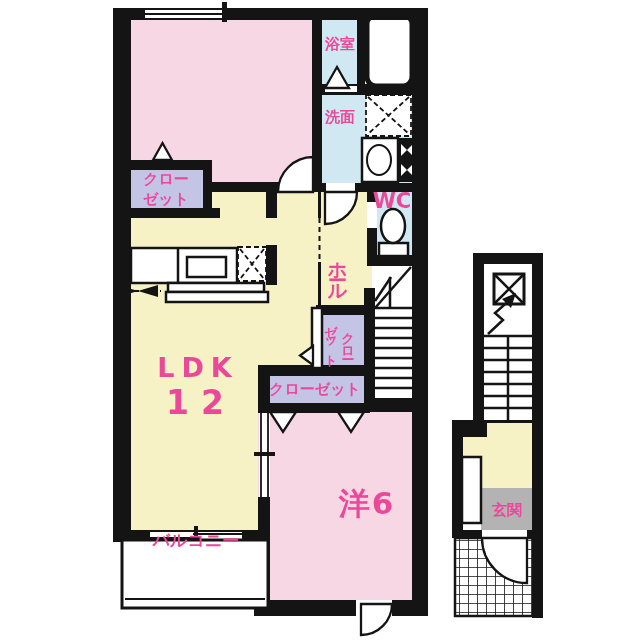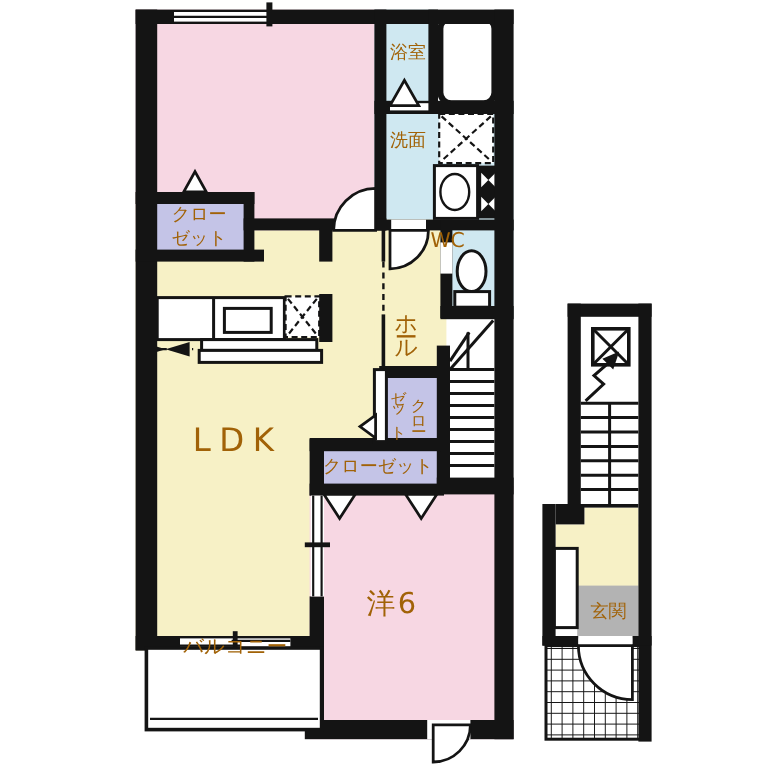--- a/index.html
+++ b/index.html
@@ -1,19 +1,19 @@
 <!DOCTYPE html>
 <html style="--room-pink: #f7d7e3; --room-yellow: #f7f1c6; --room-blue: #cfe8f1; --closet-lavender: #c4c4e7; --entrance-gray: #b3b3b3; --wall-black: #141414;"><head>
 <meta charset="utf-8">
 <style>
   html,body{margin:0;padding:0;background:#fff;}
   #plan{position:relative;width:640px;height:640px;background:#fff;overflow:hidden;
         font-family:"DejaVu Sans",sans-serif;}
   #plan svg{position:absolute;left:0;top:0;}
-  .lbl{position:absolute;transform:translate(-50%,-50%);color:#a16207;font-weight:normal;
+  .lbl{position:absolute;transform:translate(-50%,-50%);color:#ec4899;font-weight:bold;
        white-space:nowrap;line-height:1;}
   .lbl.v{writing-mode:vertical-rl;}
   .f-pink{fill:var(--room-pink)} .f-yel{fill:var(--room-yellow)} .f-blue{fill:var(--room-blue)}
   .f-lav{fill:var(--closet-lavender)} .f-gray{fill:var(--entrance-gray)}
   .wall{fill:var(--wall-black)} .wh{fill:#fff}
   .ln{stroke:var(--wall-black);stroke-width:2.5;fill:none}
   .ln-thin{stroke:var(--wall-black);stroke-width:1.8;fill:none}
   .box{fill:#fff;stroke:var(--wall-black);stroke-width:2.5}
   .dash{stroke:var(--wall-black);stroke-width:2;fill:none;stroke-dasharray:5 4}
   .tri{fill:#fff;stroke:var(--wall-black);stroke-width:2.3;stroke-linejoin:miter}
@@ -177,22 +177,23 @@
   <path class="tri" d="M527,538 L482,538 A45,45 0 0 0 527,583 Z"></path>
 
   <rect x="122" y="540" width="146" height="68" fill="#fff" stroke="#141414" stroke-width="3"></rect>
   <line class="ln-thin" x1="125" y1="599" x2="265" y2="599"></line>
 </svg>
 
 <div class="lbl" style="left:166px;top:179px;font-size:15px">クロー</div>
 <div class="lbl" style="left:166px;top:199px;font-size:15px">ゼット</div>
 <div class="lbl" style="left:340px;top:44px;font-size:15px">浴室</div>
 <div class="lbl" style="left:340px;top:117px;font-size:15px">洗面</div>
-<div class="lbl" style="left:373px;top:201px;font-size:17px">WC</div>
+<div class="lbl" style="left:392px;top:201px;font-size:21px">WC</div>
 <div class="lbl v" style="left:338px;top:270px;font-size:19px">ホール</div>
 <div class="lbl v" style="left:348px;top:338px;font-size:13px">クロー</div>
 <div class="lbl v" style="left:331px;top:338px;font-size:13px">ゼット</div>
 <div class="lbl" style="left:315px;top:389px;font-size:15px">クローゼット</div>
 <div class="lbl" style="left:198px;top:367px;font-size:27px;letter-spacing:7px">LDK</div>
-<div class="lbl" style="left:327px;top:503px;font-size:24px;letter-spacing:2px">洋6</div>
+<div class="lbl" style="left:201px;top:402px;font-size:33px;letter-spacing:12px">12</div>
+<div class="lbl" style="left:367px;top:503px;font-size:31px;letter-spacing:2px">洋6</div>
 <div class="lbl" style="left:196px;top:540px;font-size:17px">バルコニー</div>
 <div class="lbl" style="left:507px;top:510px;font-size:15px">玄関</div>
 </div>
 
 </body></html>

